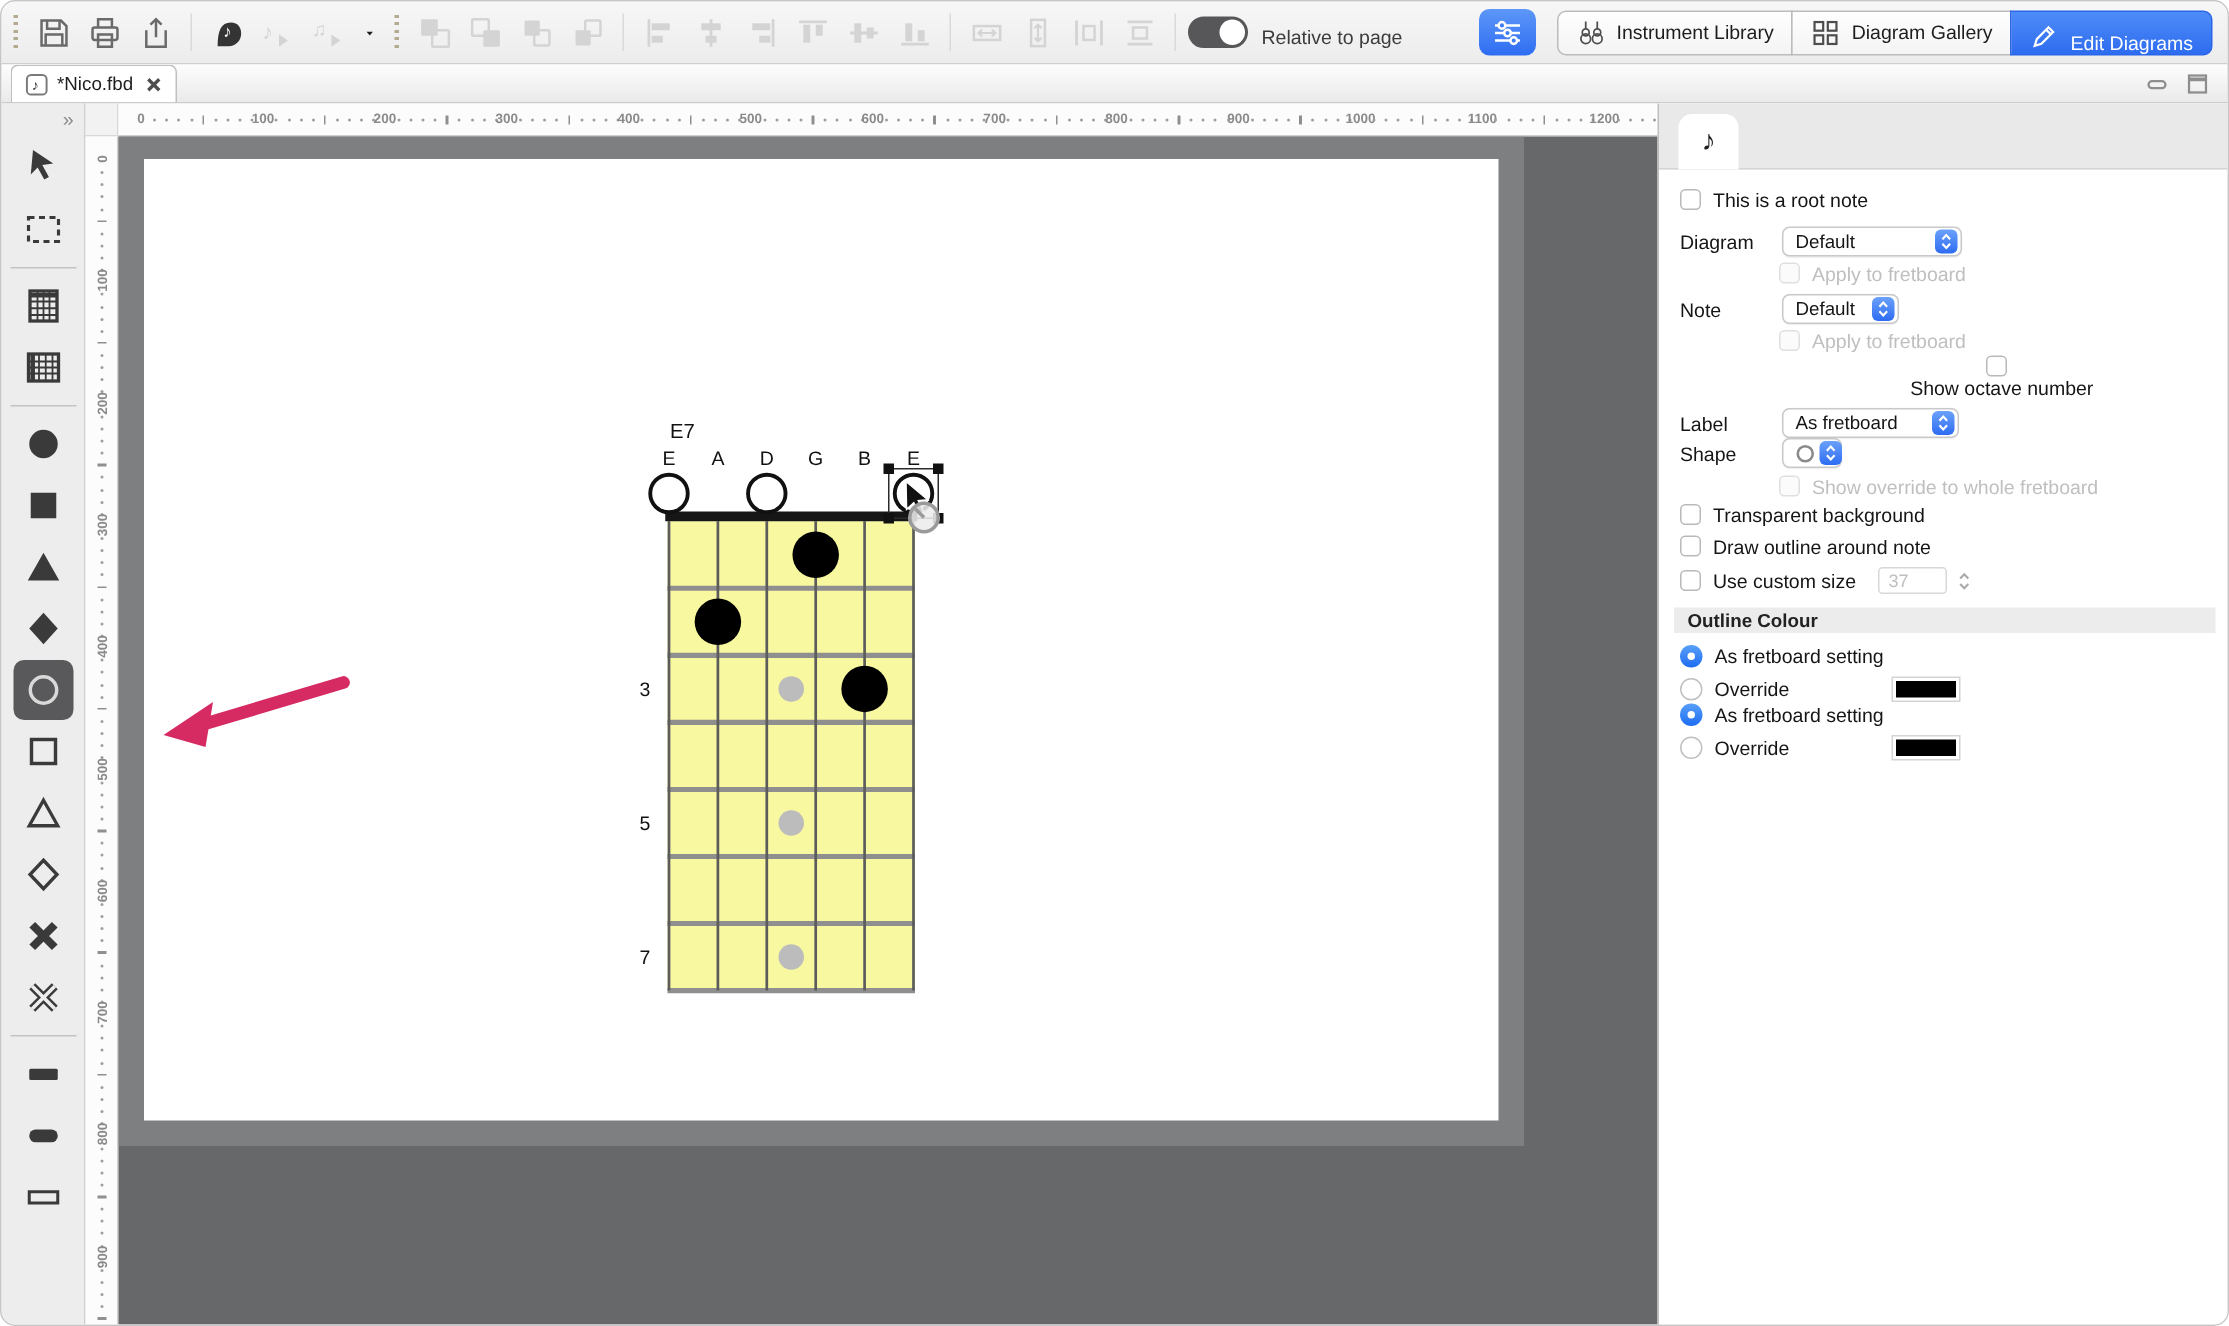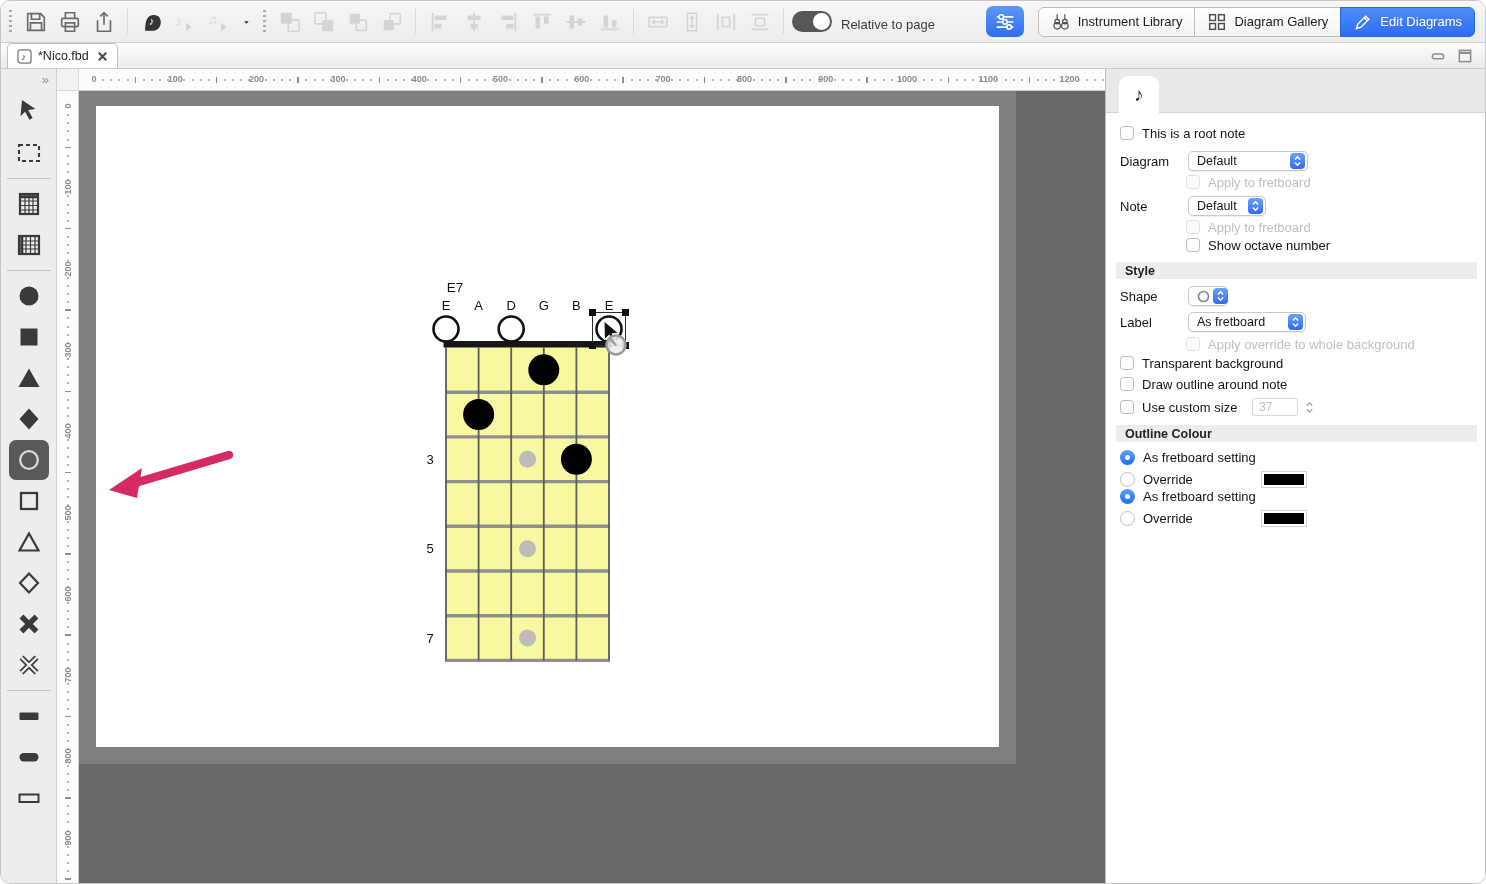--- a/index.html
+++ b/index.html
@@ -19,21 +19,21 @@
   .toggle-wrap{display:flex;align-items:flex-end;gap:9px;margin-left:6px;}
   .toggle{width:40px;height:21px;border-radius:11px;background:#57575a;position:relative;flex:none;}
   .toggle .knob{position:absolute;right:2px;top:2px;width:17px;height:17px;border-radius:50%;background:#fff;}
   .toggle-label{font-size:13px;color:#3c3c3c;}
   .tb-right{margin-left:auto;display:flex;align-items:center;gap:14px;}
   .settings-btn{width:38px;height:31px;border-radius:7px;background:linear-gradient(#5d97f8,#2f6df2);display:flex;align-items:center;justify-content:center;}
   .view-btns{display:flex;}
   .view-btn{height:30px;padding:0 12px;background:linear-gradient(#fefefe,#f4f4f4);border:1px solid #bcbcbc;display:flex;align-items:center;gap:7px;font-size:13px;color:#1d1d1d;margin-left:-1px;cursor:default;}
   .view-btn:first-child{border-radius:6px 0 0 6px;margin-left:0;}
   .view-btn:last-child{border-radius:0 6px 6px 0;}
-  .view-btn.active{background:linear-gradient(#4e8cf8,#2e6cf0);border-color:#2a66e8;color:#fff;}
+  .view-btn.active{background:linear-gradient(#4e8cf8,#2e6cf0);border-color:#2a66e8;color:#fff;align-items:flex-end;}
   .vb-icon{display:flex;align-items:center;}
 
   
   .tabbar{position:absolute;top:42px;left:0;right:0;height:26px;background:linear-gradient(#fdfdfd,#eaeaea);border-bottom:1px solid #cccccc;display:flex;align-items:flex-end;padding-left:6px;}
   .doc-tab{height:25px;display:flex;align-items:center;gap:6px;padding:0 9px;background:#fff;border:1px solid #bfbfbf;border-bottom:none;border-radius:5px 5px 0 0;font-size:12.5px;color:#1e1e1e;}
   .tab-controls{margin-left:auto;margin-right:12px;align-self:center;display:flex;gap:11px;align-items:center;}
 
   
   .palette{position:absolute;left:0;top:68px;width:56px;bottom:0;background:#ededed;border-right:1px solid #cfcfcf;padding-top:22px;}
   .palette-chevron{position:absolute;top:3px;right:7px;font-size:13px;color:#8c8c8c;}
@@ -57,21 +57,21 @@
   .page{position:absolute;left:17px;top:15px;width:903px;height:641px;background:#fff;}
   #diagram{position:absolute;left:332px;top:188px;}
   #annotation-arrow{position:absolute;left:22px;top:348px;}
 
   
   .panel{position:absolute;right:0;top:68px;width:380px;bottom:0;background:#fff;border-left:1px solid #bdbdbd;}
   .panel-tabs{height:44px;background:#e9e9e9;border-bottom:1px solid #d4d4d4;padding-left:13px;display:flex;}
   .ptab{width:40px;height:37px;margin-top:7px;background:#fff;border-radius:9px 9px 0 0;display:flex;align-items:center;justify-content:center;font-size:19px;color:#222;}
   .panel-body{padding:0 10px 0 14px;font-size:13px;color:#151515;}
   .prow{display:flex;align-items:center;min-height:16px;}
-  .mt2{margin-top:2px;}.mt3{margin-top:3px;}.mt4{margin-top:4px;}.mt5{margin-top:5px;}.mt6{margin-top:6px;}.mt8{margin-top:8px;}.mt10{margin-top:10px;}.mt12{margin-top:12px;}
+  .mt2{margin-top:2px;flex-direction:column;}.mt3{margin-top:3px;}.mt4{margin-top:4px;}.mt5{margin-top:5px;}.mt6{margin-top:6px;}.mt8{margin-top:8px;}.mt10{margin-top:10px;}.mt12{margin-top:12px;}
   .indent66{margin-left:66px;}
   .lbl{margin-left:8px;white-space:nowrap;}
   .flabel{width:68px;flex:none;}
   .w110{width:110px;flex:none;}
   .w118l{width:118px;flex:none;}
   .cb{width:14px;height:14px;border:1px solid #b9b9b9;border-radius:3.5px;background:#fff;flex:none;}
   .cb.dis{border-color:#dfdfdf;background:#fbfbfb;}
   .dis-t{color:#bfbfbf;}
   .dd{height:20px;border:1px solid #c9c9c9;border-radius:5px;background:#fff;display:flex;align-items:center;padding:0 2px 0 8px;font-size:12.5px;box-shadow:0 0.5px 1px rgba(0,0,0,.07);flex:none;}
   .ddtext{flex:1;white-space:nowrap;}
@@ -761,52 +761,51 @@
       </div>
       <div class="prow mt3 indent66">
         <span class="cb dis"></span>
         <span class="lbl dis-t">Apply to fretboard</span>
       </div>
       <div class="prow mt2 indent66">
         <span class="cb"></span>
         <span class="lbl">Show octave number</span>
       </div>
 
-      <div class="section-h">Style</div>
+
+      <div class="prow mt6">
+        <span class="flabel">Label</span>
+        <div class="dd w118">
+          <span class="ddtext">As fretboard</span>
+          <span class="stepper stp">
+              <svg width="9" height="12" viewBox="0 0 10 14">
+                <path d="M2 5.2L5 2l3 3.2M2 8.8L5 12l3-3.2" stroke="#fff" stroke-width="1.7" fill="none"></path>
+              </svg>
+            </span>
+        </div>
+      </div>
 
       <div class="prow">
         <span class="flabel">Shape</span>
         <div class="dd w40">
           <span style="display:flex;">
             <svg width="13" height="13" viewBox="0 0 13 13">
                 <circle cx="6.5" cy="6.5" r="5" fill="none" stroke="#8a8a8a" stroke-width="1.7"></circle>
               </svg>
           </span>
           <span class="stepper stp" style="margin-left:3px;">
               <svg width="9" height="12" viewBox="0 0 10 14">
                 <path d="M2 5.2L5 2l3 3.2M2 8.8L5 12l3-3.2" stroke="#fff" stroke-width="1.7" fill="none"></path>
               </svg>
             </span>
         </div>
       </div>
-
-      <div class="prow mt6">
-        <span class="flabel">Label</span>
-        <div class="dd w118">
-          <span class="ddtext">As fretboard</span>
-          <span class="stepper stp">
-              <svg width="9" height="12" viewBox="0 0 10 14">
-                <path d="M2 5.2L5 2l3 3.2M2 8.8L5 12l3-3.2" stroke="#fff" stroke-width="1.7" fill="none"></path>
-              </svg>
-            </span>
-        </div>
-      </div>
       <div class="prow mt4 indent66">
         <span class="cb dis"></span>
-        <span class="lbl dis-t">Apply override to whole background</span>
+        <span class="lbl dis-t">Show override to whole fretboard</span>
       </div>
       <div class="prow mt3">
         <span class="cb"></span>
         <span class="lbl">Transparent background</span>
       </div>
       <div class="prow mt5">
         <span class="cb"></span>
         <span class="lbl">Draw outline around note</span>
       </div>
       <div class="prow mt6">

